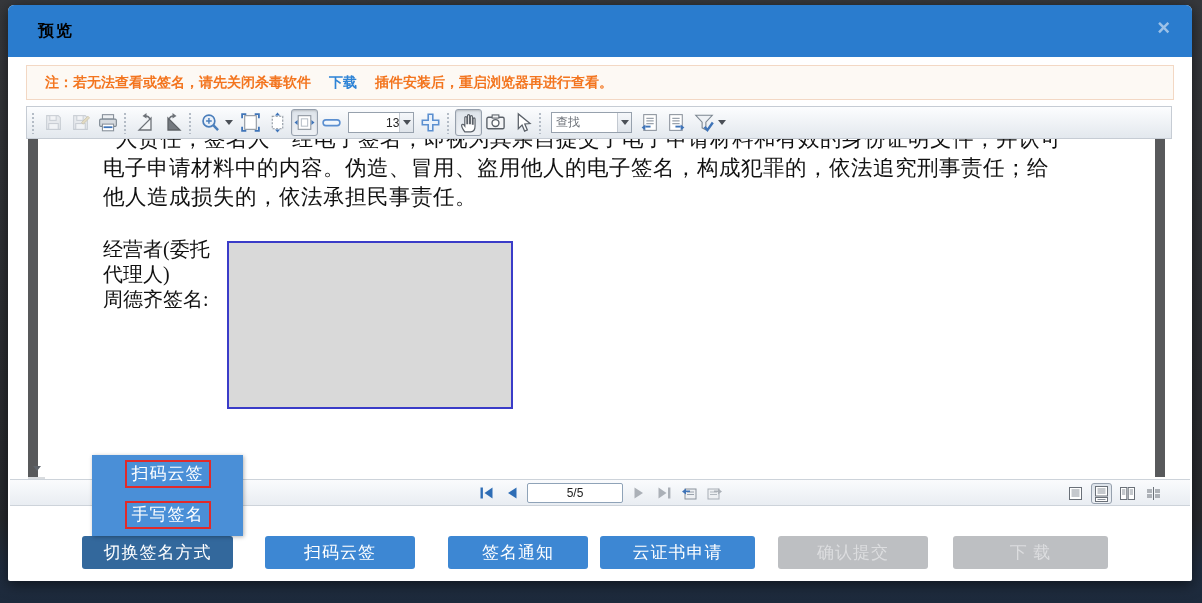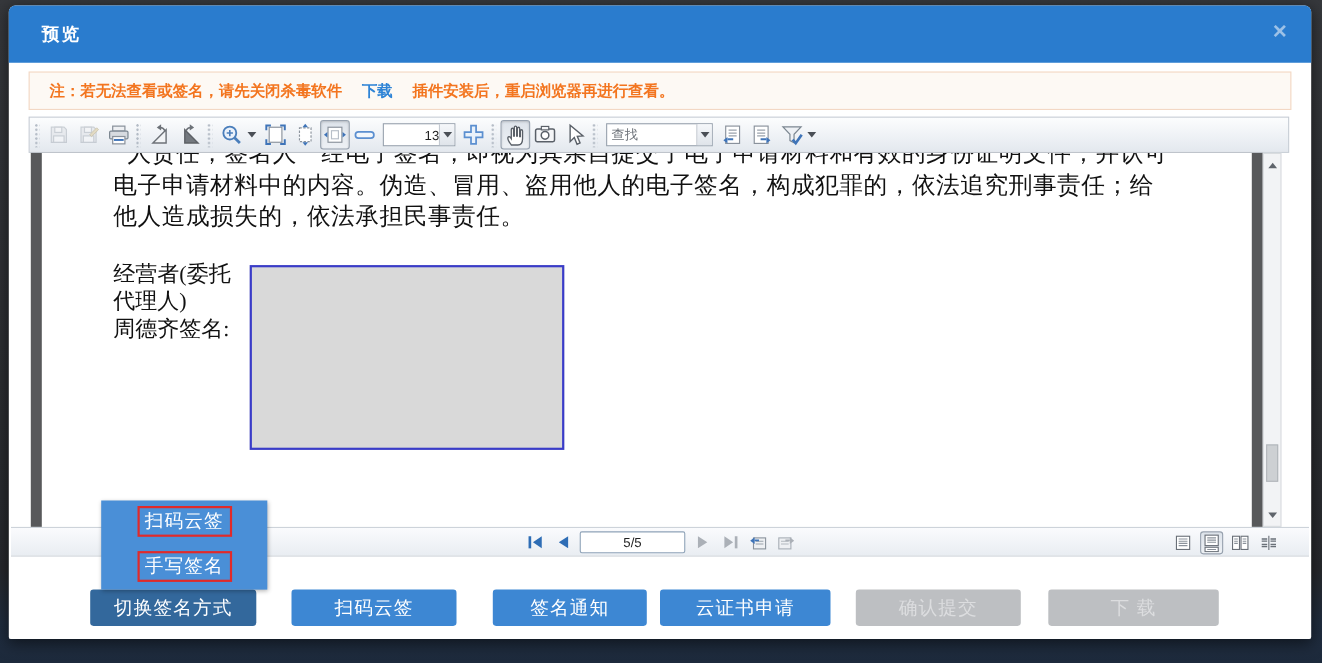--- a/index.html
+++ b/index.html
@@ -3,21 +3,21 @@
 <meta charset="utf-8">
 <style>
   html,body{margin:0;padding:0;background:#202327;font-family:"Liberation Sans","DejaVu Sans",sans-serif;}
   *{box-sizing:border-box;}
   .stage{position:relative;width:1202px;height:603px;overflow:hidden;
          background:linear-gradient(180deg,#36383c 0%,#27292d 86%,#202d3f 94%,#1d2a3c 100%);}
   .dialog{position:absolute;left:8px;top:5px;width:1184px;height:576px;background:#fff;
           border-radius:6px 6px 2px 2px;box-shadow:0 3px 14px rgba(0,0,0,.55);}
   
   .header{position:absolute;left:0;top:0;right:0;height:52px;background:#2a7cce;border-radius:6px 6px 0 0;}
-  .title{position:absolute;left:30px;top:16px;color:#ffffff;font-size:16px;font-weight:bold;letter-spacing:2px;}
+  .title{position:absolute;left:30px;top:16px;color:#000000;font-size:16px;font-weight:bold;letter-spacing:2px;}
   .close{position:absolute;right:22px;top:12px;color:#9cc1e7;font-size:22px;font-weight:bold;cursor:pointer;line-height:1;}
   
   .notice{position:absolute;left:18px;right:18px;top:60px;height:35px;background:#fdf9f4;border:1px solid #f3d8c4;
           display:flex;align-items:center;padding-left:18px;font-size:14px;color:#f3751f;font-weight:bold;white-space:pre;}
   .notice a{color:#2f84d6;text-decoration:none;margin:0 18px;cursor:pointer;}
   
   .toolbar{position:absolute;left:18px;right:20px;top:101px;height:33px;display:flex;align-items:center;
            background:linear-gradient(#fcfdfe,#e3e8ee);border:1px solid #c6ccd4;padding:0 2px;}
   .grip{width:5px;height:22px;margin:0 4px 0 2px;flex:none;
         background-image:radial-gradient(circle,#b4bcc6 1px,transparent 1.2px);background-size:4px 4px;}
@@ -27,24 +27,24 @@
   .tbtn.pressed{border-color:#96a0ad;background:linear-gradient(#dde3ea,#eef1f5);box-shadow:inset 0 1px 2px rgba(0,0,0,.18);}
   .caret{width:0;height:0;border-left:4px solid transparent;border-right:4px solid transparent;border-top:5px solid #4a4f56;
          margin:0 4px 0 1px;flex:none;cursor:pointer;}
   .combo{height:21px;background:#fff;border:1px solid #97a1ad;display:flex;align-items:center;
          font-size:12px;color:#222;flex:none;cursor:text;}
   .combo .ctext{flex:1;padding:0 4px;white-space:nowrap;overflow:hidden;}
   .combo .cbtn{width:14px;height:100%;border-left:1px solid #c3c9d1;display:flex;align-items:center;justify-content:center;
                background:linear-gradient(#f5f7fa,#dfe4ea);cursor:pointer;}
   .combo .cbtn .caret{margin:0;}
   .zoomcombo{width:66px;margin:0 3px;padding-left:33px;}
-  .searchcombo{width:97px;margin:0 4px;}
+  .searchcombo{width:81px;margin:0 4px;}
   .searchcombo .ctext{color:#6b7077;}
   
-  .viewer{position:absolute;left:20px;top:134px;width:1137px;height:340px;display:flex;}
+  .viewer{position:absolute;left:20px;top:134px;width:1137px;height:340px;display:flex;flex-direction:column;}
   .viewport{flex:1;background:#58595b;position:relative;overflow:hidden;}
   .page{position:absolute;left:10px;right:10px;top:-14px;bottom:-12px;background:#fff;}
   .doctext{position:absolute;left:65px;top:0;right:20px;font-family:"Liberation Serif","DejaVu Serif",serif;
            font-size:21.5px;line-height:29px;color:#111;letter-spacing:.5px;white-space:nowrap;}
   .doctext .indent{padding-left:13px;}
   .sidlabel{position:absolute;left:65px;top:112px;font-family:"Liberation Serif","DejaVu Serif",serif;
             font-size:20px;line-height:25px;color:#111;}
   .sigbox{position:absolute;left:189px;top:116px;width:286px;height:168px;background:#d9d9d9;border:2px solid #3a3cc8;}
   
   .vscroll{width:17px;background:#f2f3f5;border:1px solid #d9dcdf;position:relative;flex:none;}

